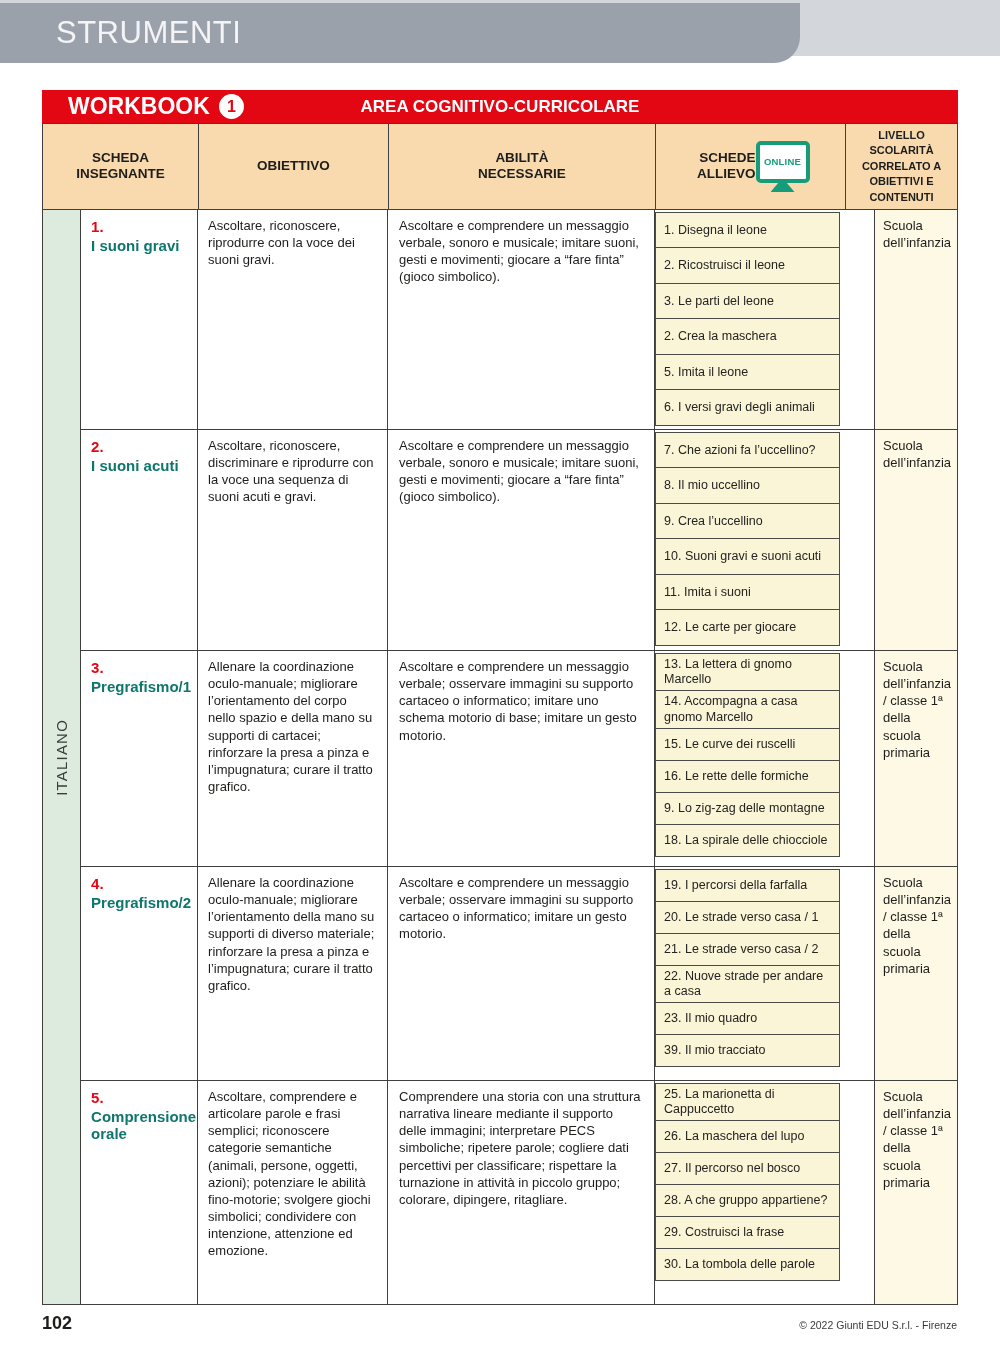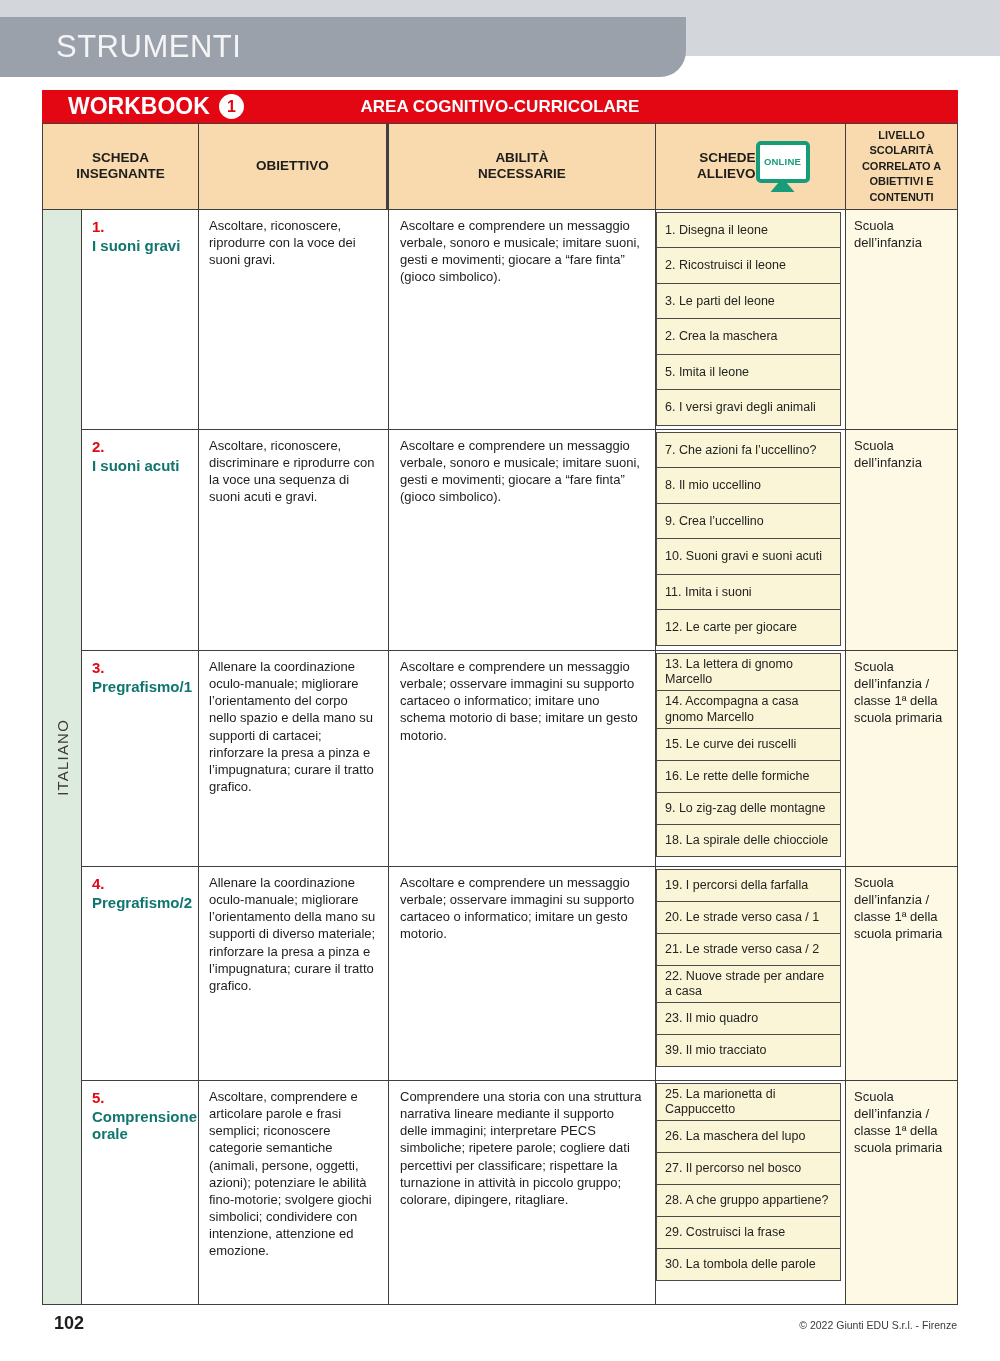--- a/index.html
+++ b/index.html
@@ -5,21 +5,21 @@
   html,body { margin:0; padding:0; }
   body {
     width:1000px; height:1361px; position:relative;
     background:#ffffff; overflow:hidden;
     font-family:"Liberation Sans", sans-serif;
     -webkit-font-smoothing:antialiased;
   }
 
   
   .topbar-light { position:absolute; top:0; left:0; width:1000px; height:56px; background:#d3d6db; }
-  .topbar-dark  { position:absolute; top:17px; left:0; width:686px; height:60px; background:#9ba1ab;
+  .topbar-dark  { position:absolute; top:3px; left:0; width:800px; height:60px; background:#9ba1ab;
                   border-bottom-right-radius:26px; display:flex; align-items:center; }
   .topbar-title { color:#f4f4f6; font-size:31px; font-weight:400; padding-left:56px; letter-spacing:0.5px; }
 
   
   .sheet { position:absolute; top:90px; left:42px; width:916px; }
 
   .red-bar { background:#e30613; height:33px; display:flex; align-items:center; position:relative; }
   .wb-label { color:#fff; font-weight:bold; font-size:23px; margin-left:26px; position:relative; z-index:2; }
   .wb-circle { width:25px; height:25px; background:#fff; border-radius:50%; color:#e30613;
                display:flex; align-items:center; justify-content:center;
@@ -29,21 +29,21 @@
 
   .area-table { border:1.5px solid #3f3f3e; background:#fff; }
 
   
   .thead { display:flex; background:#f9d9ae; border-bottom:1px solid #3f3f3e; }
   .th { display:flex; align-items:center; justify-content:center; text-align:center;
         font-weight:bold; font-size:13.5px; line-height:1.25; min-height:80px;
         box-sizing:border-box; color:#1d1d1b; }
   .th-1 { width:156px; border-right:1px solid #3f3f3e; }
   .th-1 .th-text { max-width:100px; }
-  .th-2 { width:190px; border-right:3px solid #404040; }
+  .th-2 { width:190px; border-right:1px solid #404040; }
   .th-3 { width:267px; border-right:1px solid #3f3f3e; }
   .th-3 .th-text { max-width:110px; }
   .th-4 { width:190px; border-right:1px solid #3f3f3e; }
   .th-4 .th-text { width:64px; text-align:right; }
   .th-5 { flex:1; font-size:11px; line-height:1.4; padding:4px 5px; }
 
   
   .monitor { width:54px; flex:none; }
   .screen { box-sizing:border-box; height:42px; border:4px solid #169c78; border-radius:5px;
             background:#fff; display:flex; align-items:center; justify-content:center; }
@@ -64,31 +64,31 @@
   .r4 { min-height:213px; } .r5 { min-height:223px; }
 
   .td { box-sizing:border-box; }
   .td-name   { width:117px; border-right:1px solid #3f3f3e; padding:8px 10px; }
   .row-number { color:#e30613; font-weight:bold; font-size:15px; line-height:1.25; }
   .row-title  { font-weight:bold; font-size:15px; line-height:1.18; color:#0f766e; }
   .td-objective { width:190px; border-right:1px solid #3f3f3e; padding:7px 11px 7px 10px;
                   font-size:13px; line-height:1.32; color:#1d1d1b; }
   .td-skills    { width:267px; border-right:1px solid #3f3f3e; padding:7px 12px 7px 11px;
                   font-size:13px; line-height:1.32; color:#1d1d1b; }
-  .td-cards  { width:190px; border-right:1px solid #3f3f3e; padding-top:2px; }
+  .td-cards  { width:220px; border-right:1px solid #3f3f3e; padding-top:2px; }
   .card { box-sizing:border-box; width:185px; min-height:33px; background:#fbf5d7;
           border:1px solid #4a4a46; margin-top:-1px; display:flex; align-items:center;
           padding:3px 8px; font-size:12.5px; line-height:1.22; color:#232321; }
   .card:first-child { margin-top:0; }
   .trow-tall .card { min-height:36.5px; }
   .td-level  { flex:1; background:#fdf9e5; padding:7px 6px 7px 8px;
                font-size:13px; line-height:1.32; color:#1d1d1b; }
 
   
-  .footer { position:absolute; top:1313px; left:54px; right:43px;
+  .footer { position:absolute; top:1313px; left:42px; right:43px;
             display:flex; justify-content:space-between; align-items:baseline; }
   .page-num  { font-weight:bold; font-size:18px; color:#1d1d1b; }
   .copyright { font-size:10.5px; color:#3a3a39; }
 </style>
 </head>
 <body>
 
 <div class="topbar-light"></div>
 <div class="topbar-dark">
   <div class="topbar-title">STRUMENTI</div>

